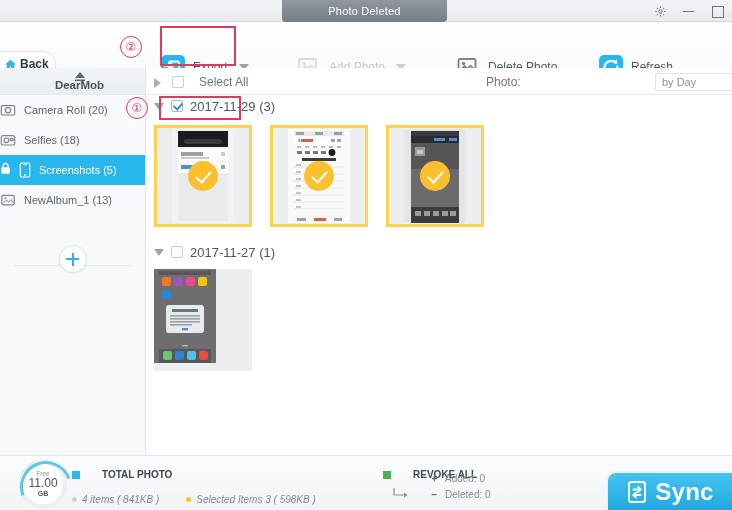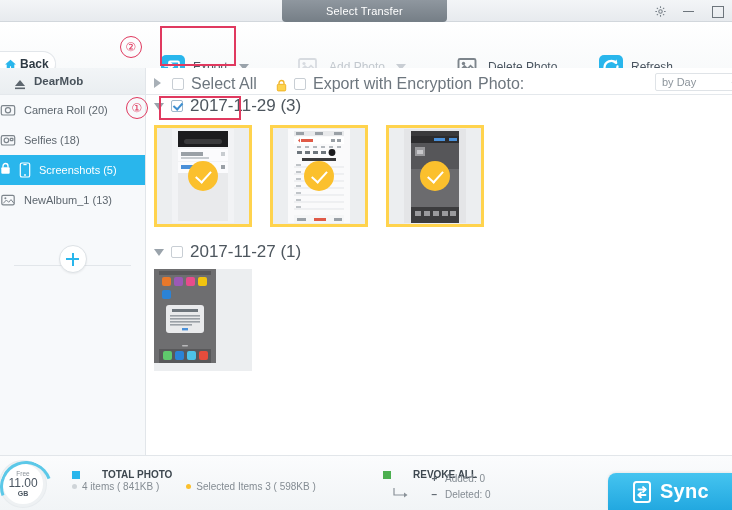--- a/index.html
+++ b/index.html
@@ -80,43 +80,44 @@
   }
   .cbx {
     width: 12px; height: 12px; border: 1px solid #c8ced4; background: #fff;
     border-radius: 2px; display: inline-block; vertical-align: middle; position: relative;
   }
   .cbx.checked { border-color: #9fb9cc; }
   .cbx.checked::after {
     content: ""; position: absolute; left: 3px; top: 0px; width: 4px; height: 7px;
     border: solid #3e8fd0; border-width: 0 2px 2px 0; transform: rotate(42deg);
   }
-  .sub-text { font-size: 16px; color: #6d767e; }
+  .sub-text { font-size: 12px; color: #6d767e; margin-left: 8px; }
   .sb-group { position: absolute; display: flex; align-items: center; gap: 7px; top: 7px; cursor: pointer; }
   .lock-ico { width: 11px; height: 13px; position: relative; }
 
   .grp-select {
     position: absolute; left: 509px; top: 5px; width: 92px; height: 18px;
     border: 1px solid #dfe3e7; background: #fff; border-radius: 2px;
     font-size: 11px; color: #8d959c; padding-left: 6px; line-height: 17px; cursor: pointer;
   }
   .grp-select .chev {
     position: absolute; right: 6px; top: 5px; width: 7px; height: 7px;
     border: solid #a9b0b6; border-width: 0 1px 1px 0; transform: rotate(45deg);
   }
 
   
   .sidebar {
     position: absolute; left: 0; top: 68px; width: 146px; height: 387px;
     background: #f7f9fb; border-right: 1px solid #e2e6ea;
   }
   .sb-head {
-    height: 27px; display: flex; align-items: center; gap: 8px; padding-left: 14px;
+    height: 27px; display: flex; align-items: center; gap: 0; padding-left: 14px;
     background: linear-gradient(#f2f5f7, #eaeef1);
     border-bottom: 1px solid #e4e8ec;
+    flex-direction: column;
   }
   .sb-head-label { font-size: 11.5px; font-weight: bold; color: #48525b; }
   .eject { width: 12px; height: 11px; position: relative; }
   .sb-item {
     height: 30px; display: flex; align-items: center; gap: 8px; padding-left: 0;
     font-size: 11px; color: #5d666e; cursor: pointer; position: relative;
   }
   .sb-item.active { background: #29b6ec; color: #ffffff; }
   .sb-ico { width: 16px; height: 16px; position: relative; flex: 0 0 16px; }
   .divider-wrap {
@@ -140,21 +141,21 @@
   
   .content {
     position: absolute; left: 146px; top: 95px; width: 586px; height: 360px;
     background: #ffffff; overflow: hidden;
   }
   .grp-row { display: flex; align-items: center; gap: 7px; height: 22px; padding-left: 8px; }
   .tri-down {
     width: 0; height: 0; border-left: 5px solid transparent; border-right: 5px solid transparent;
     border-top: 7px solid #9aa3ab; cursor: pointer;
   }
-  .grp-label { font-size: 17px; color: #4d565e; }
+  .grp-label { font-size: 13px; color: #4d565e; }
 
   .thumbs { display: flex; gap: 18px; padding: 8px 0 0 8px; }
   .thumb {
     width: 98px; height: 102px; position: relative; cursor: pointer;
     background: #eceef0;
   }
   .thumb.sel { outline: 3px solid #ffd34d; outline-offset: -3px; }
   .thumb .phone {
     position: absolute; left: 50%; top: 4px; transform: translateX(-50%);
     width: 62px; height: 94px; overflow: hidden; background: #f0f1f3;
@@ -173,72 +174,72 @@
     width: 98px; height: 102px; position: relative; background: #eceef0;
   }
 
   
   .statusbar {
     position: absolute; left: 0; top: 455px; width: 732px; height: 55px;
     background: linear-gradient(#fbfcfd, #f1f4f6);
     border-top: 1px solid #e2e6ea;
   }
   .free-circle {
-    position: absolute; left: 0; top: 5px; width: 46px; height: 46px;
+    position: absolute; left: 20px; top: 5px; width: 46px; height: 46px;
     border-radius: 50%; background: #ffffff;
     border: 3px solid #eef1f3;
     display: flex; flex-direction: column; align-items: center; justify-content: center;
     box-shadow: 0 0 0 1px #e7ebee;
   }
   .free-circle::before {
     content: ""; position: absolute; left: -3px; top: -3px; width: 46px; height: 46px;
     border-radius: 50%; border: 3px solid transparent;
     border-top-color: #5bc8e8; border-left-color: #5bc8e8;
     transform: rotate(25deg);
   }
   .free-lbl { font-size: 6.5px; color: #8a9299; line-height: 7px; }
   .free-num { font-size: 12px; color: #4a5560; line-height: 13px; }
   .free-unit { font-size: 7px; color: #4a5560; font-weight: bold; line-height: 8px; }
 
   .stat-block { position: absolute; }
   .stat-title { display: flex; align-items: center; gap: 22px; font-size: 10px; font-weight: bold; color: #3d474f; }
   .sq { width: 8px; height: 8px; display: inline-block; }
-  .stat-sub { display: flex; align-items: center; gap: 5px; font-size: 10px; color: #848c93; margin-top: 1px; }
+  .stat-sub { display: flex; align-items: center; gap: 5px; font-size: 10px; color: #848c93; margin-top: 14px; font-style: italic; }
   .dot { width: 5px; height: 5px; border-radius: 50%; display: inline-block; }
   .counts { position: absolute; left: 430px; top: 14px; font-size: 10px; color: #848c93; }
   .counts div { display: flex; align-items: center; gap: 6px; height: 16px; }
   .sign { width: 9px; text-align: center; color: #5d666e; font-weight: bold; }
   .revoke-arrow { position: absolute; left: 393px; top: 32px; width: 16px; height: 10px; }
 
   .sync-btn {
     position: absolute; left: 608px; top: 473px; width: 124px; height: 37px;
     background: linear-gradient(#45c4f0, #22a8e0);
     border-radius: 8px 0 0 0;
     display: flex; align-items: center; justify-content: center; gap: 7px;
     cursor: pointer; box-shadow: 0 -1px 3px rgba(0,0,0,.08);
   }
-  .sync-label { font-size: 20px; font-weight: bold; color: #ffffff; letter-spacing: .3px; }
+  .sync-label { font-size: 24px; font-weight: bold; color: #ffffff; letter-spacing: .3px; }
 
   
   .anno-circle {
     position: absolute; width: 22px; height: 22px; border: 1.6px solid #e0395f;
     border-radius: 50%; color: #e0395f; font-size: 12px;
     display: flex; align-items: center; justify-content: center; font-family: "Liberation Serif", serif;
   }
   .anno-box {
     position: absolute; border: 2px solid #e0395f; pointer-events: none;
   }
 </style>
 </head>
 <body>
 
 <div id="app">
 
   <div class="titlebar">
-    <div class="title-tab">Select Transfer</div>
+    <div class="title-tab">Photo Deleted</div>
     <div class="win-btns">
       <div class="win-ico">
         <svg class="gear" viewBox="0 0 24 24" fill="none" stroke="#7a828a" stroke-width="2">
           <circle cx="12" cy="12" r="3.2"></circle>
           <path d="M12 2.5v3M12 18.5v3M2.5 12h3M18.5 12h3M5.2 5.2l2.1 2.1M16.7 16.7l2.1 2.1M18.8 5.2l-2.1 2.1M7.3 16.7l-2.1 2.1"></path>
         </svg>
       </div>
       <div class="win-ico min-ico"></div>
       <div class="win-ico max-ico"></div>
     </div>
@@ -307,30 +308,20 @@
   </div>
 
   <div class="subbar">
     <span class="tri-right"></span>
 
     <div class="sb-group" style="left:26px;">
       <span class="cbx"></span>
       <span class="sub-text">Select All</span>
     </div>
 
-    <div class="sb-group" style="left:130px;">
-      <span class="lock-ico">
-        <svg width="11" height="13" viewBox="0 0 11 13">
-          <path d="M3 5.5V4a2.5 2.5 0 0 1 5 0v1.5" fill="none" stroke="#f0b429" stroke-width="1.3"></path>
-          <rect x="1.3" y="5.3" width="8.4" height="6.6" rx="1" fill="#fdd34d" stroke="#f0b429" stroke-width="1"></rect>
-        </svg>
-      </span>
-      <span class="cbx"></span>
-      <span class="sub-text">Export with Encryption</span>
-    </div>
 
     <div class="sb-group" style="left:332px;">
       <span class="sub-text">Photo:</span>
     </div>
 
     <div class="grp-select">
       <span>by Day</span>
       <span class="chev"></span>
     </div>
 

